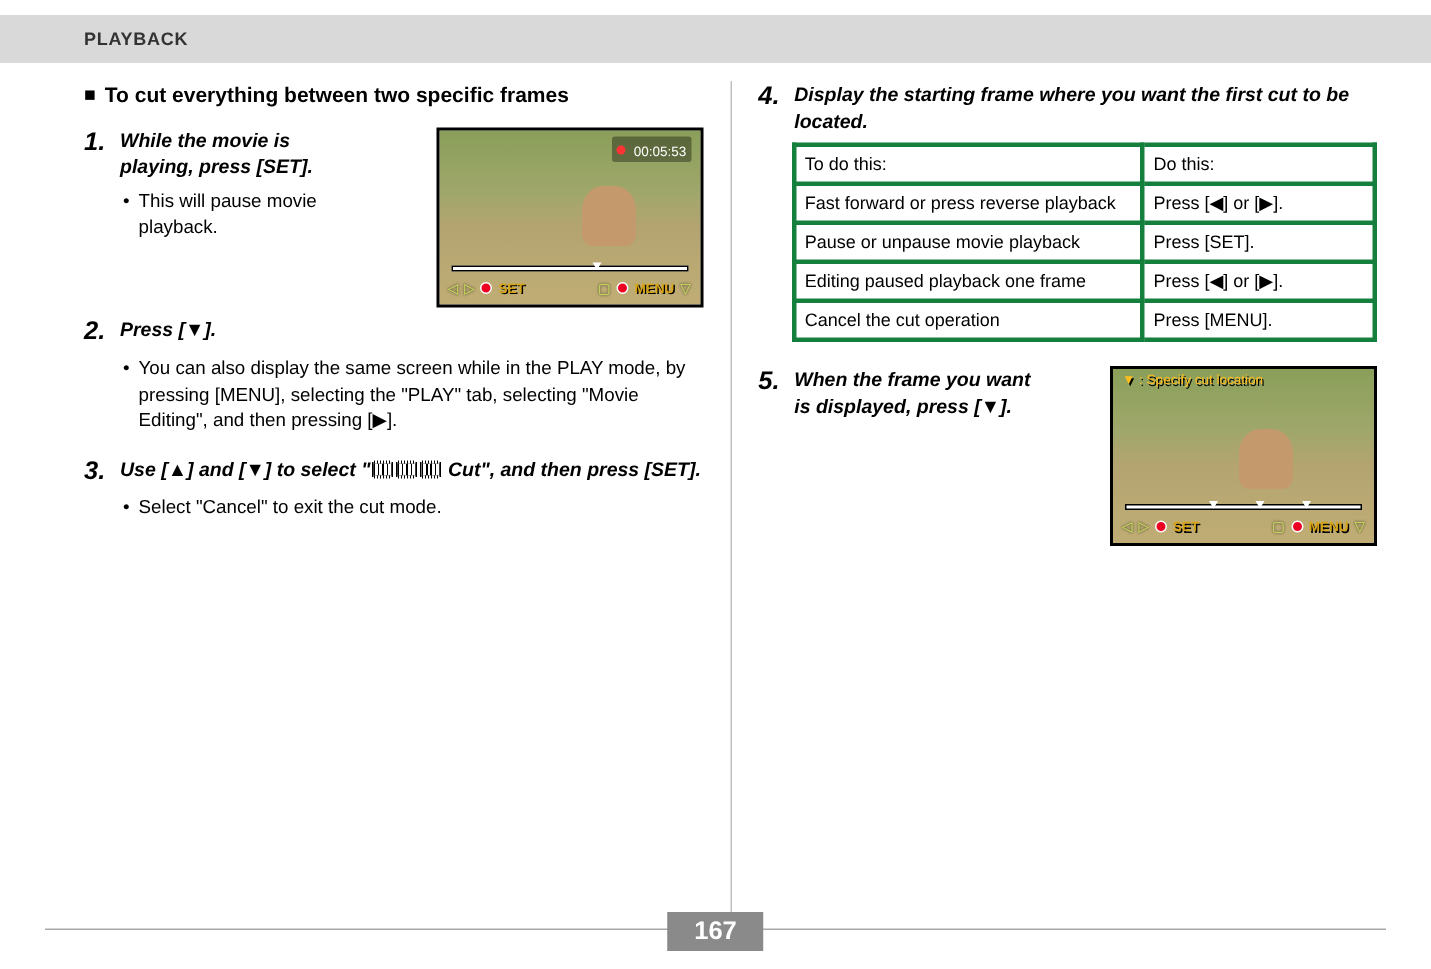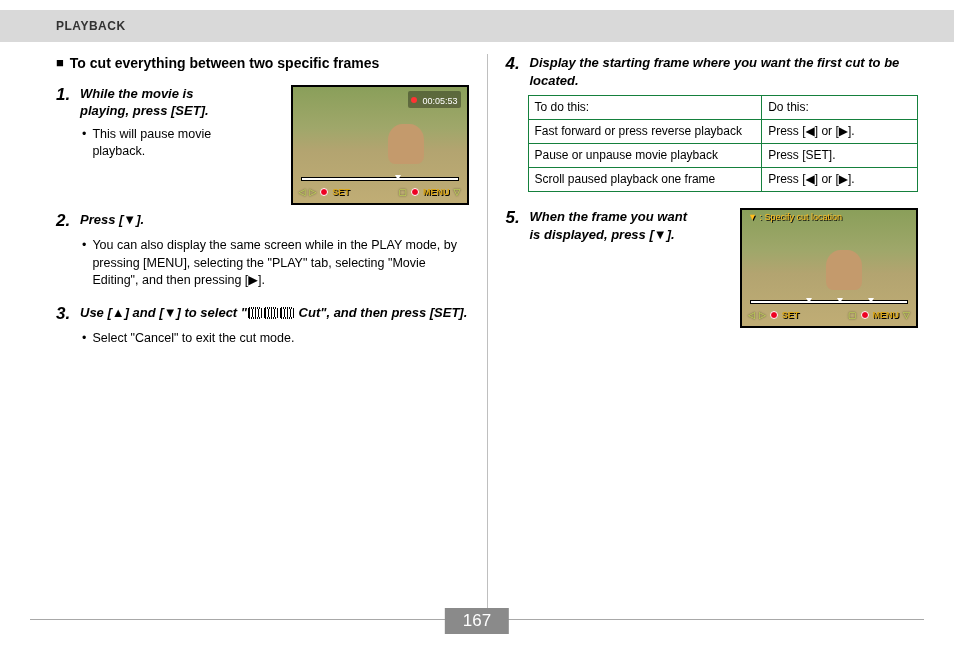--- a/index.html
+++ b/index.html
@@ -141,36 +141,36 @@
     position:absolute; top:2px; left:6px; color:#ffbd1f; font-size:9px; font-weight:normal; text-shadow:1px 1px 0 #000;
   }
   table.cmd {
     border-collapse: collapse;
     width: 100%;
     font-size: 12px;
     margin: 6px 0 16px 22px;
     width: calc(100% - 22px);
   }
   table.cmd th, table.cmd td {
-    border: 1px solid #15803d;
+    border: 3px solid #15803d;
     padding: 4px 6px;
     text-align: left;
     vertical-align: middle;
     font-weight: normal;
     line-height:1.25;
   }
   table.cmd th { font-weight: normal; }
   .page-num {
     position: absolute;
     bottom: 12px;
     left: 50%;
     transform: translateX(-50%);
     background: #8a8a8a;
     color: #fff;
-    font-weight: normal;
+    font-weight: bold;
     font-size: 17px;
     padding: 3px 18px;
     margin-top: 48px;
   }
   .page-line {
     position:absolute; bottom:26px; left:30px; right:30px; height:1px; background:#a8a8a8;
   }
   .film {
     display:inline-block; vertical-align:middle;
     width:14px; height:10px; border:1px solid #000;
@@ -284,22 +284,26 @@
       </tr>
       <tr>
         <td>Fast forward or press reverse playback</td>
         <td>Press [◀] or [▶].</td>
       </tr>
       <tr>
         <td>Pause or unpause movie playback</td>
         <td>Press [SET].</td>
       </tr>
       <tr>
-        <td>Scroll paused playback one frame</td>
+        <td>Editing paused playback one frame</td>
         <td>Press [◀] or [▶].</td>
+      </tr>
+      <tr>
+        <td>Cancel the cut operation</td>
+        <td>Press [MENU].</td>
       </tr>
     </tbody>
       </table>
 
     <div class="step-row">
       <div style="flex:1">
         <div class="step">
           <span class="num">5.</span>
           <div class="body">
             <div class="label">When the frame you want is displayed, press [▼].</div>

